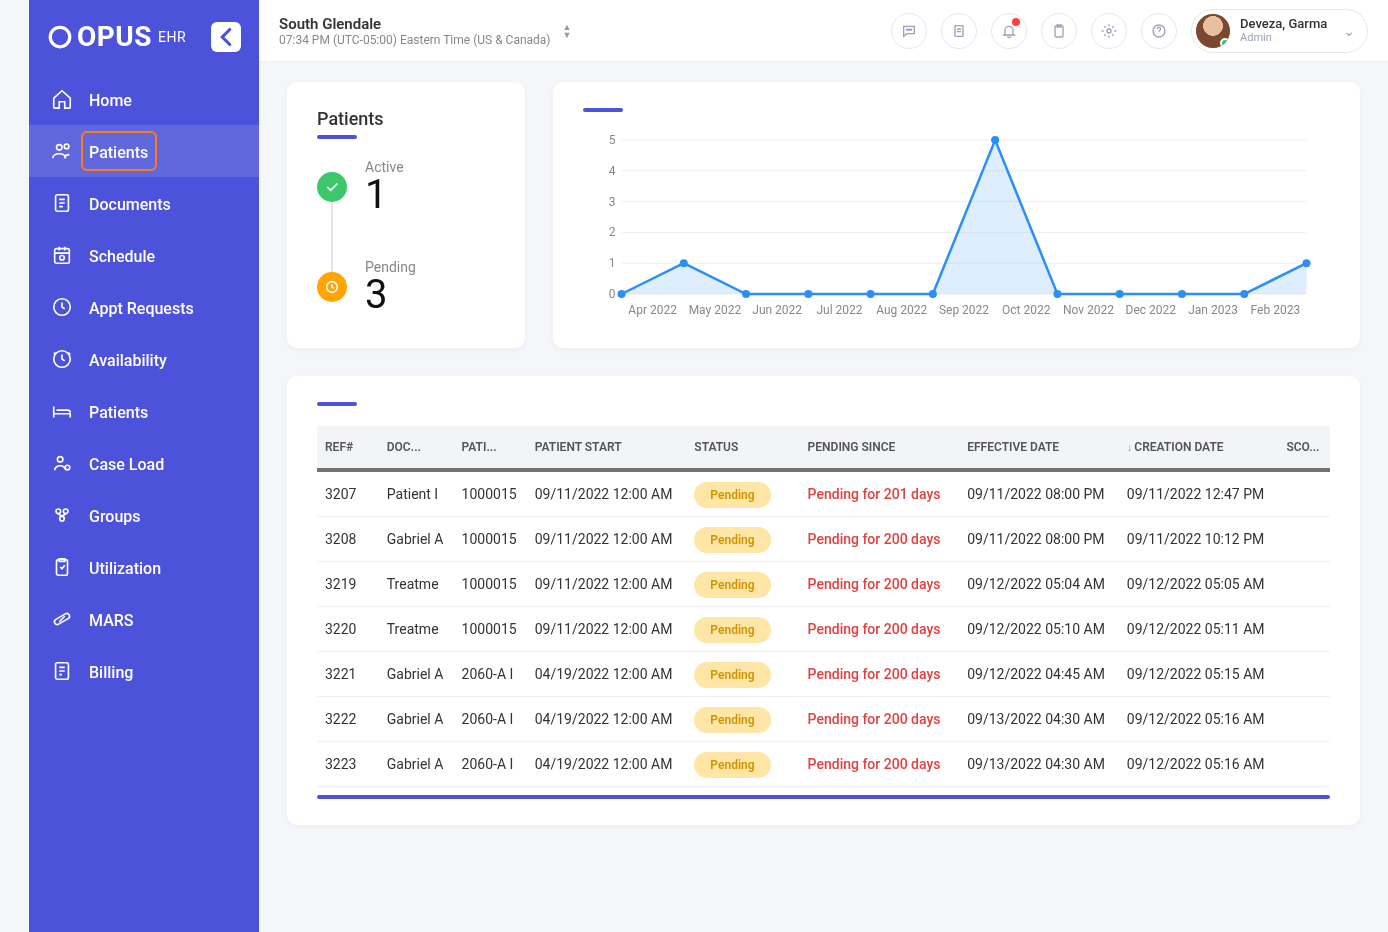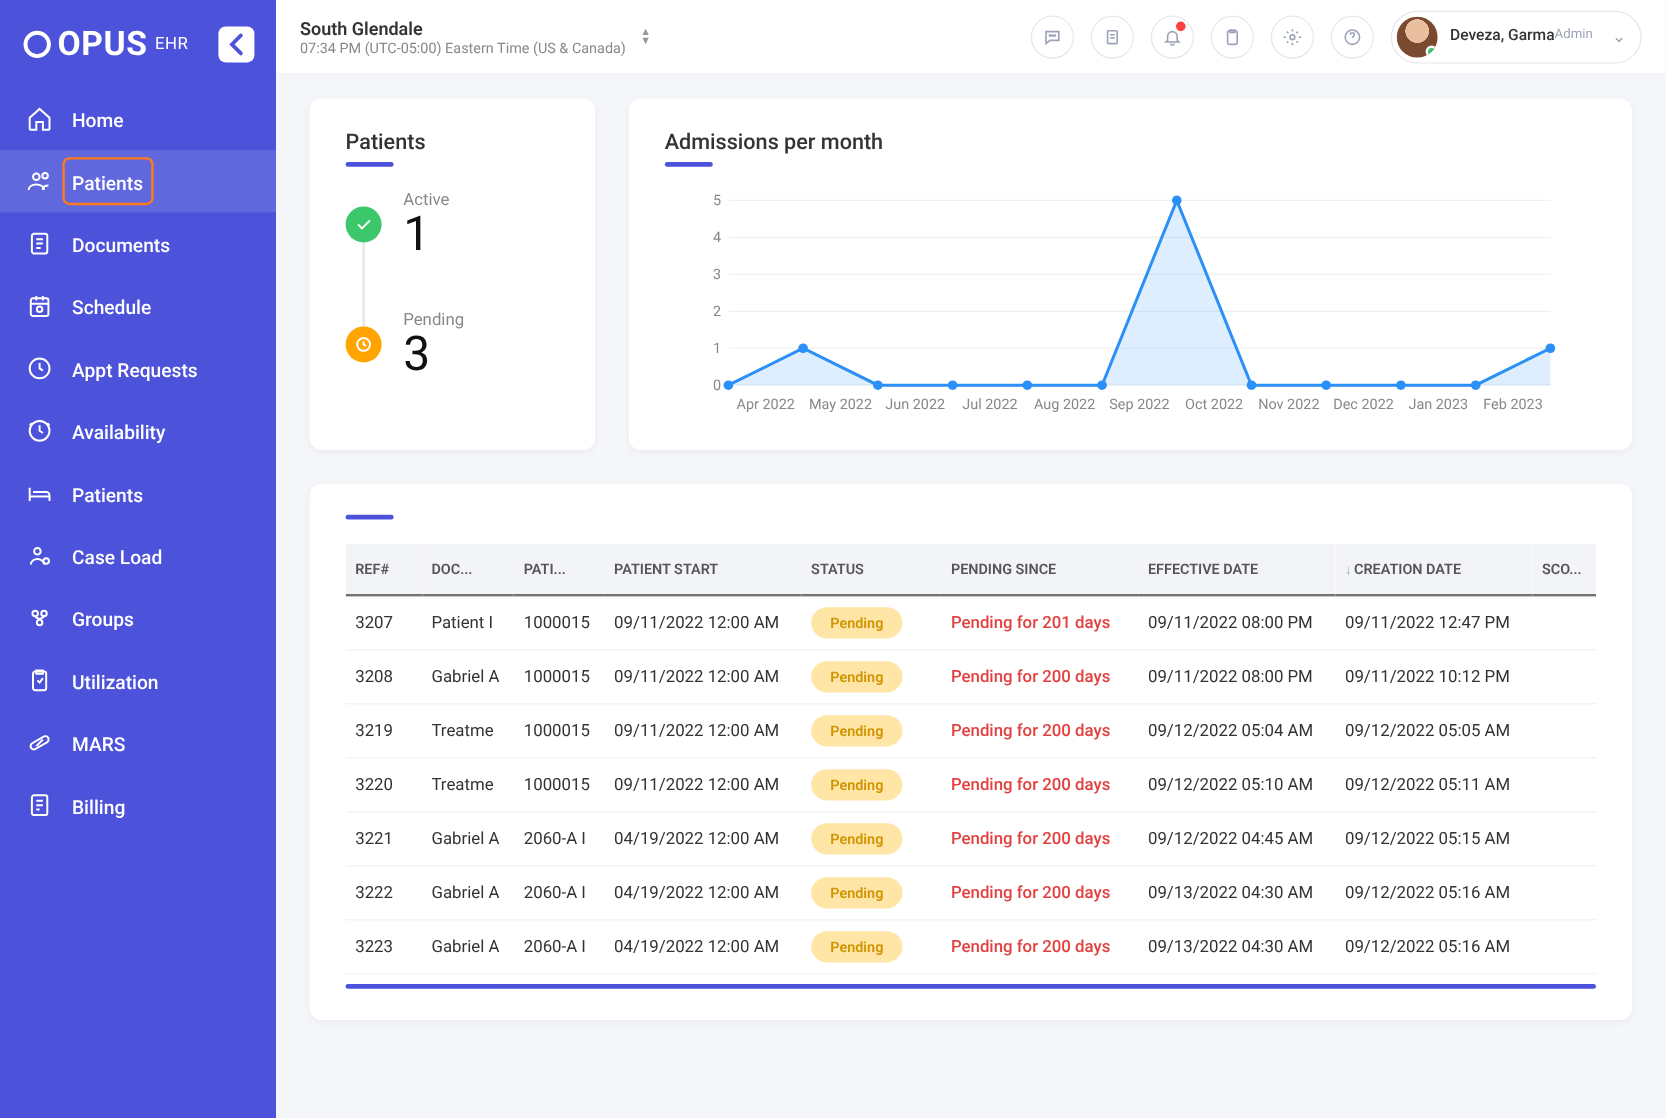--- a/index.html
+++ b/index.html
@@ -1,18 +1,18 @@
 <!DOCTYPE html>
 <html><head>
 <meta charset="utf-8">
 <style>
 * { margin: 0; padding: 0; box-sizing: border-box; font-family: -apple-system, BlinkMacSystemFont, 'Segoe UI', Roboto, sans-serif; }
 body { background: #f5f6fa; width: 1388px; height: 932px; overflow: hidden; }
 
-.app { display: flex; height: 100%; }
+.app { display: flex; height: 100%; padding-left: 29px; }
 
 
 .sidebar { width: 230px; background: #4c52d9; color: white; display: flex; flex-direction: column; }
 .logo-row { display: flex; align-items: center; padding: 20px 18px; gap: 10px; }
 .logo { font-size: 28px; font-weight: 700; letter-spacing: 0.5px; display: flex; align-items: center; gap: 4px; }
 .logo .ehr { font-size: 14px; font-weight: 400; margin-left: 2px; }
 .collapse-btn { margin-left: auto; width: 30px; height: 30px; background: white; border-radius: 6px; display: flex; align-items: center; justify-content: center; color: #4c52d9; cursor: pointer; }
 .nav { list-style: none; }
 .nav-item { display: flex; align-items: flex-end; gap: 16px; padding: 15px 22px; cursor: pointer; font-size: 16px; font-weight: 500; }
 .nav-item.active { background: rgba(255,255,255,0.12); }
@@ -30,21 +30,21 @@
 .loc-tz { font-size: 12px; color: #888; }
 .loc-chevrons { display: flex; flex-direction: column; gap: 0px; color: #999; font-size: 9px; line-height: 8px;}
 .header-actions { margin-left: auto; display: flex; align-items: center; gap: 14px; }
 .icon-btn { width: 36px; height: 36px; border: 1px solid #e5e7ef; border-radius: 50%; display: flex; align-items: center; justify-content: center; cursor: pointer; color: #9ca2b8; position: relative; }
 .icon-btn svg { width: 16px; height: 16px; stroke: currentColor; fill: none; stroke-width: 2; }
 .badge-dot { position: absolute; top: 4px; right: 6px; width: 8px; height: 8px; background: #ff4040; border-radius: 50%; }
 .user-chip { display: flex; align-items: center; gap: 10px; border: 1px solid #e5e7ef; border-radius: 22px; padding: 4px 12px 4px 4px; cursor: pointer; }
 .avatar { width: 34px; height: 34px; border-radius: 50%; background: #d8a070; position: relative; overflow: hidden; }
 .avatar::before { content:""; position:absolute; inset:0; background: radial-gradient(circle at 50% 35%, #e8c0a0 35%, #7a4a30 36%); }
 .avatar .presence { position: absolute; bottom: 0px; right: 0px; width: 10px; height: 10px; background: #3cc76a; border: 2px solid white; border-radius: 50%; }
-.user-info { display: flex; flex-direction: row; line-height: 1.1; }
+.user-info { display: flex; flex-direction: column; line-height: 1.1; }
 .user-name { font-size: 13px; font-weight: 500; color: #333; }
 .user-role { font-size: 11px; color: #9ca2b8; }
 .user-chevron { color: #9ca2b8; font-size: 14px; margin-left: 6px;}
 
 
 .content { flex: 1; padding: 20px 28px; overflow: auto; }
 .top-cards { display: flex; gap: 28px; }
 .card { background: white; border-radius: 10px; padding: 26px 30px; box-shadow: 0 2px 6px rgba(0,0,0,0.04); }
 .card-title { font-size: 18px; font-weight: 500; color: #333; margin-bottom: 6px; }
 .title-bar { width: 40px; height: 4px; background: #4c52d9; border-radius: 2px; margin-bottom: 20px; }
@@ -67,21 +67,21 @@
 .x-tick { font-size: 12px; fill: #888; text-anchor: middle; }
 .grid-line { stroke: #f0f0f0; stroke-width: 1; }
 .chart-line { stroke: #2a8ff7; stroke-width: 2.5; fill: none; }
 .chart-area { fill: rgba(42,143,247,0.15); }
 .chart-dot { fill: #2a8ff7; }
 
 
 .docs-card { margin-top: 28px; }
 .table-wrap { overflow: hidden; }
 table { width: 100%; border-collapse: collapse; }
-thead th { background: #f3f4f8; font-size: 12px; color: #555; font-weight: 600; text-align: left; padding: 14px 8px; border-bottom: 2px solid #737373; white-space: nowrap; overflow: hidden; text-overflow: ellipsis; }
+thead th { background: #f3f4f8; font-size: 12px; color: #555; font-weight: 600; text-align: left; padding: 14px 8px; border-bottom: 4px solid #737373; white-space: nowrap; overflow: hidden; text-overflow: ellipsis; }
 thead th .sort-arrow { color: #9ca2b8; margin-right: 2px; font-size: 11px;}
 tbody td { padding: 14px 8px; font-size: 14px; color: #333; border-bottom: 1px solid #f0f1f6; white-space: nowrap; overflow: hidden; text-overflow: ellipsis; }
 .status-pill { background: #ffe6a6; color: #d19400; font-size: 12px; font-weight: 600; padding: 6px 16px; border-radius: 16px; }
 .pending-since { color: #e34040; font-weight: 500; }
 .scroll-bottom { height:4px; background:#4c52d9; border-radius:2px; margin-top:8px;}
 .table-container {position:relative;}
 
 .col-ref{width:60px}.col-doc{width:55px}.col-pat{width:55px}.col-start{width:155px}.col-status{width:110px}.col-since{width:155px}.col-eff{width:155px}.col-create{width:155px}.col-sco{width:50px}
 </style>
 </head>
@@ -311,21 +311,20 @@
                 </div>
               <div class="stat-text">
                 <span class="stat-label">Pending</span>
                 <span class="stat-value">3</span>
               </div>
             </div>
           </div>
         </div>
 
         <div class="card chart-card">
-          <div class="card-title">Admissions per month</div>
           <div class="title-bar"></div>
           <div class="chart-wrap">
             <svg class="chart-svg" id="chart-svg" viewBox="0 0 720 190">
                 <line class="grid-line" x1="25" y1="162" x2="710" y2="162"></line>
                 <text class="y-tick" x="19" y="166">0</text>
                 <line class="grid-line" x1="25" y1="131.2" x2="710" y2="131.2"></line>
                 <text class="y-tick" x="19" y="135.2">1</text>
                 <line class="grid-line" x1="25" y1="100.4" x2="710" y2="100.4"></line>
                 <text class="y-tick" x="19" y="104.4">2</text>
                 <line class="grid-line" x1="25" y1="69.60000000000001" x2="710" y2="69.60000000000001"></line>

